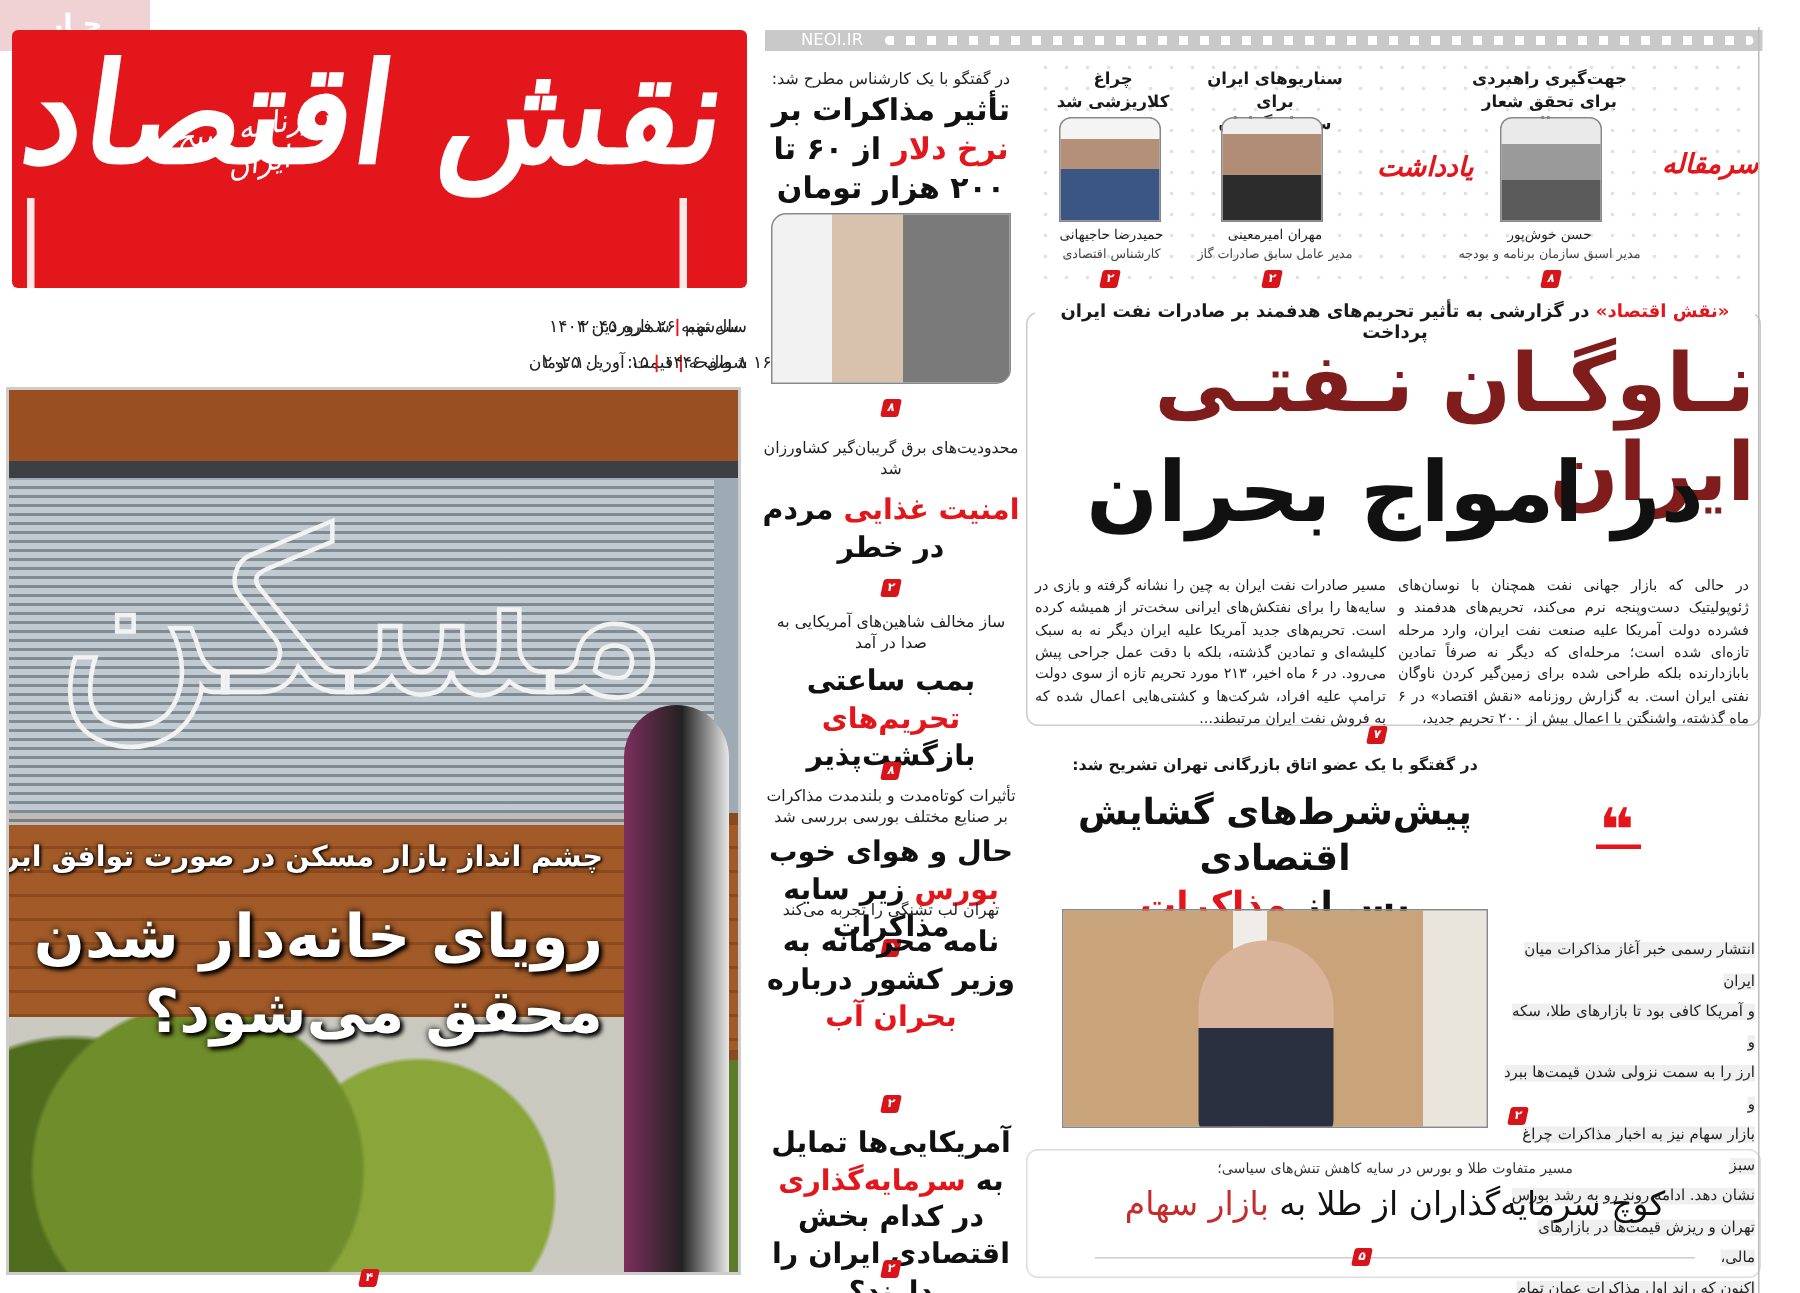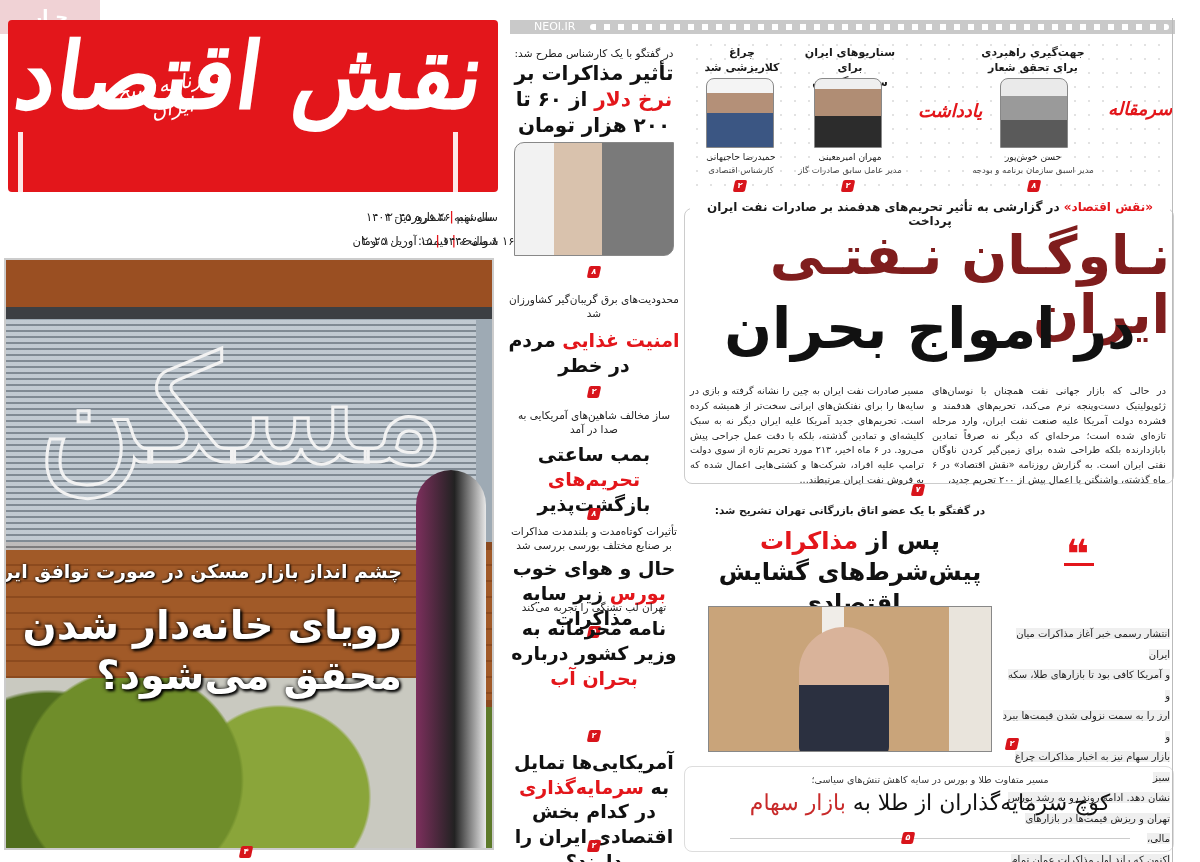--- a/index.html
+++ b/index.html
@@ -180,22 +180,22 @@
 <div class="abs main-box"></div>
 <div class="abs main-kicker"><span class="red">«نقش اقتصاد»</span><span> در گزارشی به تأثیر تحریم‌های هدفمند بر صادرات نفت ایران پرداخت</span></div>
 <div class="abs main-hl1">نـاوگـان نـفتـی ایران</div>
 <div class="abs main-hl2">در امواج بحران</div>
 <div class="abs body-col" style="left:932px; top:384px; width:234px;">در حالی که بازار جهانی نفت همچنان با نوسان‌های ژئوپولیتیک دست‌وپنجه نرم می‌کند، تحریم‌های هدفمند و فشرده دولت آمریکا علیه صنعت نفت ایران، وارد مرحله تازه‌ای شده است؛ مرحله‌ای که دیگر نه صرفاً تمادین بابازدارنده بلکه طراحی شده برای زمین‌گیر کردن ناوگان نفتی ایران است. به گزارش روزنامه «نقش اقتصاد» در ۶ ماه گذشته، واشنگتن با اعمال بیش از ۲۰۰ تحریم جدید،</div>
 <div class="abs body-col" style="left:690px; top:384px; width:234px;">مسیر صادرات نفت ایران به چین را نشانه گرفته و بازی در سایه‌ها را برای نفتکش‌های ایرانی سخت‌تر از همیشه کرده است. تحریم‌های جدید آمریکا علیه ایران دیگر نه به سبک کلیشه‌ای و تمادین گذشته، بلکه با دقت عمل جراحی پیش می‌رود. در ۶ ماه اخیر، ۲۱۳ مورد تحریم تازه از سوی دولت ترامپ علیه افراد، شرکت‌ها و کشتی‌هایی اعمال شده که به فروش نفت ایران مرتبطند...</div>
 <div class="abs pg-marker" style="left:912px; top:484px;">۷</div>
 
 <div class="abs sec-kicker" style="left:700px; top:504px; width:300px;">در گفتگو با یک عضو اتاق بازرگانی تهران تشریح شد:</div>
 <div class="abs" style="left:700px; top:526px; width:300px; text-align:center;">
+  <div class="hl" style="font-size:24px;">پیش‌شرط‌های گشایش اقتصادی</div>
   <div class="hl" style="font-size:24px;"><span>پس از </span><span class="red">مذاکرات</span></div>
-  <div class="hl" style="font-size:24px;">پیش‌شرط‌های گشایش اقتصادی</div>
 </div>
 <div class="photo" style="left:708px; top:606px; width:284px; height:146px; background:linear-gradient(90deg,#c9a47a 0 40%,#f0ede8 40% 48%,#c9a47a 48% 85%,#e9e4dc 85%);">
   <div style="position:absolute; left:90px; top:20px; width:90px; height:130px; border-radius:45px 45px 10px 10px; background:linear-gradient(#d9b39a 0 45%,#2b3040 45%);"></div>
 </div>
 <div class="abs" style="left:1064px; top:536px; width:30px; height:26px;">
   <div style="position:absolute; left:2px; top:0; font-size:40px; font-weight:bold; color:#e3161b; line-height:0.9;">❝</div>
   <div style="position:absolute; left:0; bottom:-4px; width:30px; height:3px; background:#e3161b;"></div>
 </div>
 <div class="abs quote-text" style="left:1000px; top:624px; width:170px;">
   <div><span>انتشار رسمی خبر آغاز مذاکرات میان ایران</span></div>

